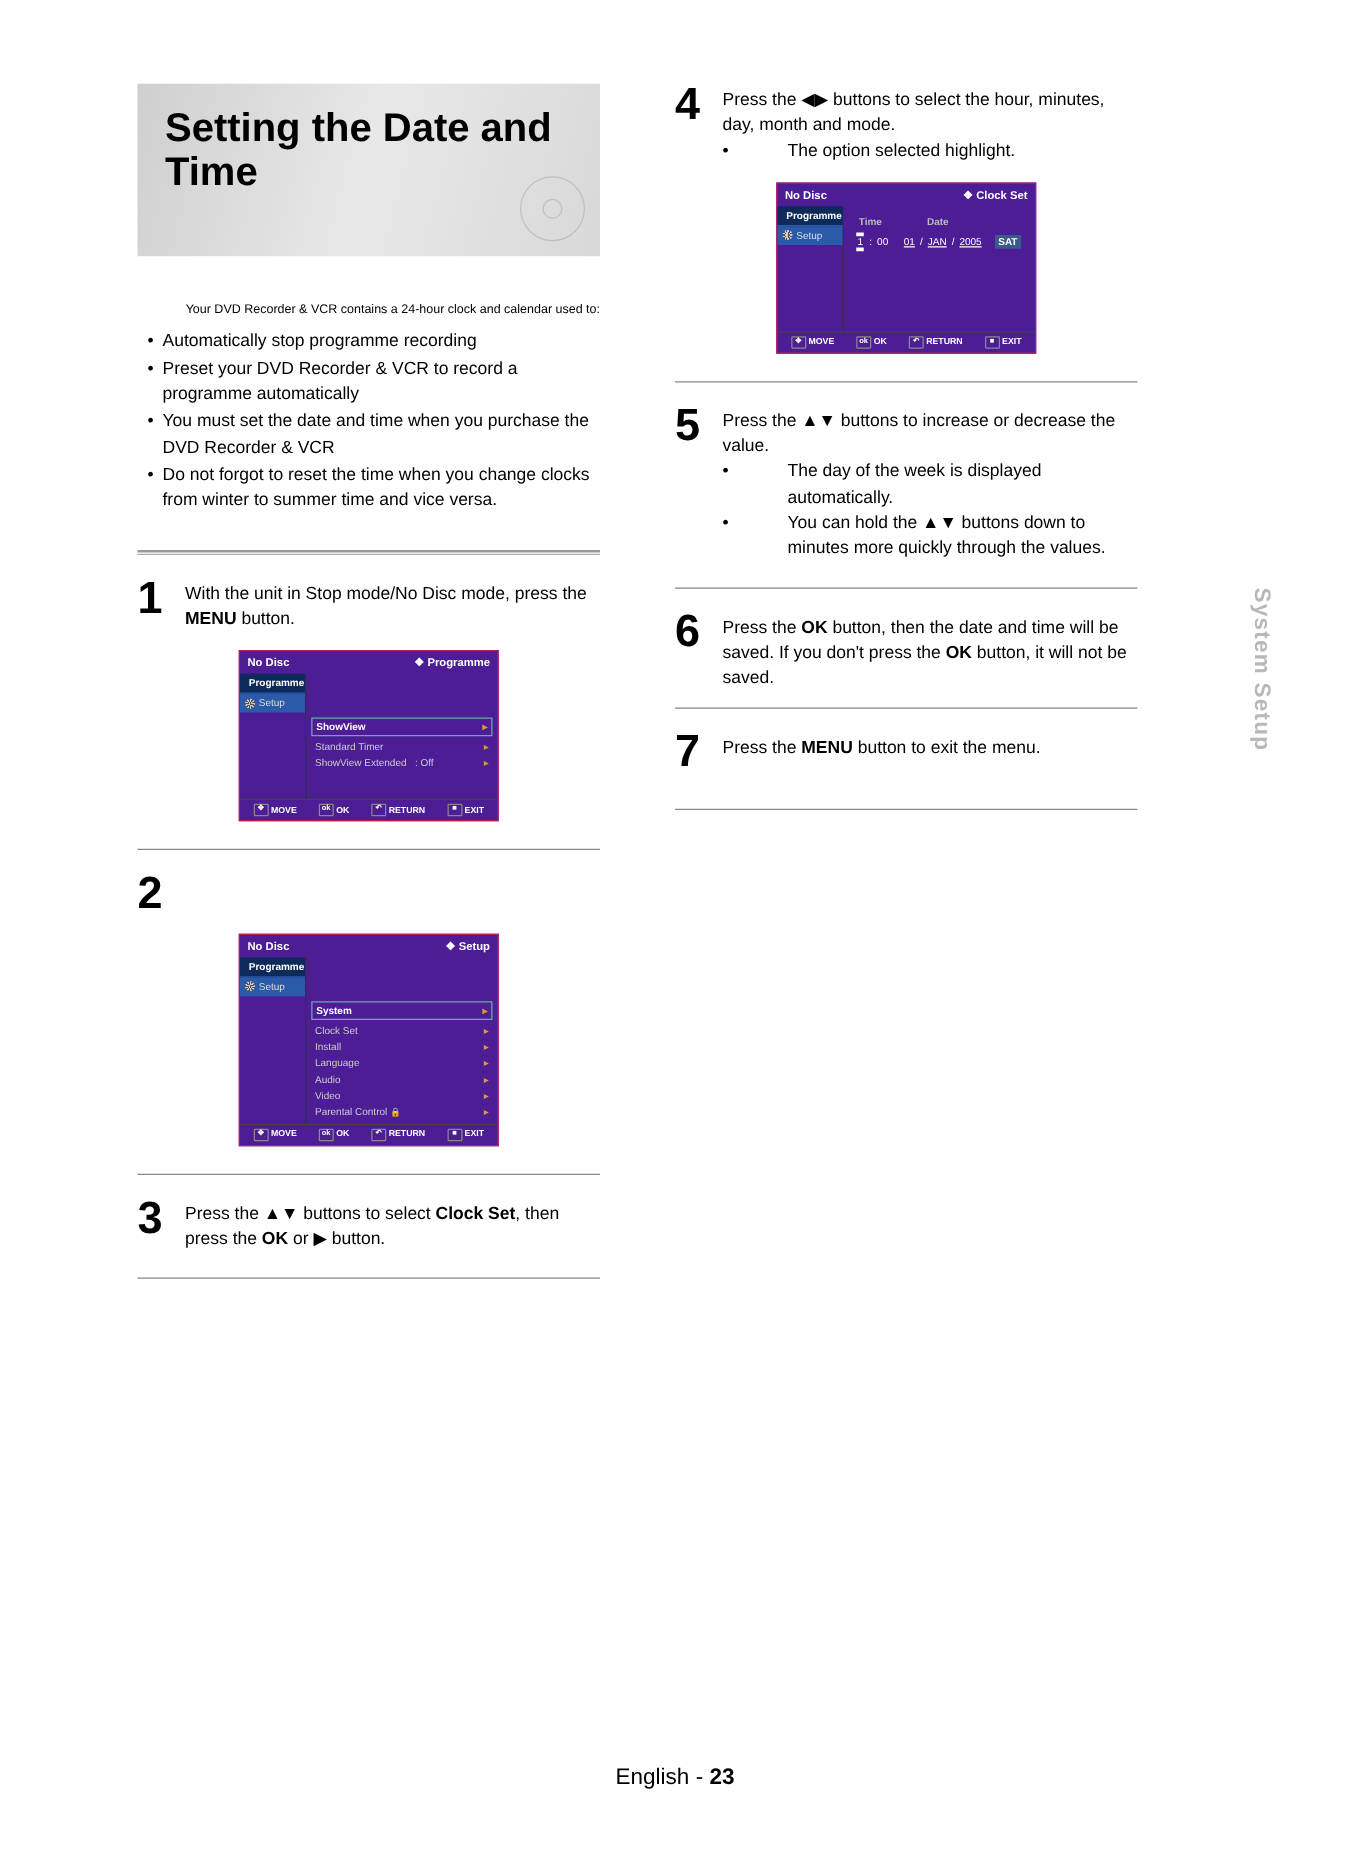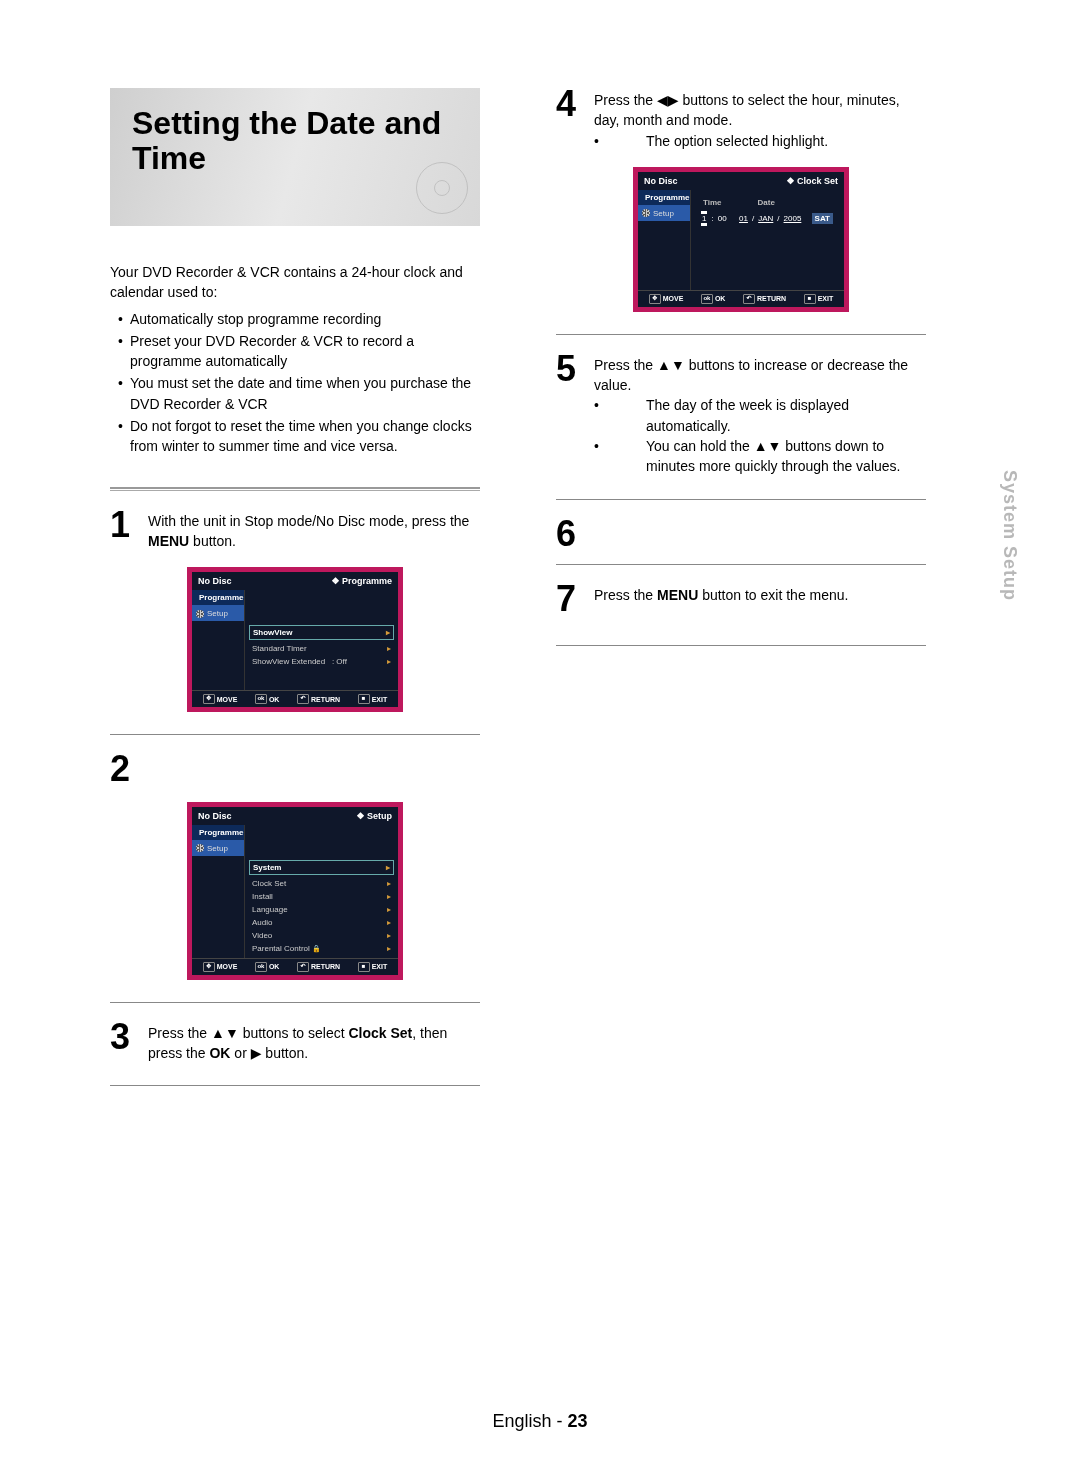--- a/index.html
+++ b/index.html
@@ -5,23 +5,23 @@
   body {
     margin: 0;
     padding: 0;
     font-family: Arial, Helvetica, sans-serif;
     background: #fff;
     width: 1080px;
     height: 1482px;
     position: relative;
   }
   .page {
-    padding: 88px 110px 60px 110px;
-    display: flex;
-    gap: 76px;
+    padding: 67px 110px 60px 110px;
+    display: flex;
+    gap: 60px;
   }
   .col {
     width: 370px;
   }
   .title-box {
     background: linear-gradient(105deg, #cfcfcf 0%, #e8e8e8 50%, #d8d8d8 100%);
     padding: 18px 20px 30px 22px;
     margin-bottom: 36px;
     position: relative;
     height: 90px;
@@ -44,23 +44,24 @@
     display: flex;
     align-items: center;
     justify-content: center;
     opacity: .55;
   }
   .disc-circle::after{
     content:"";
     width:14px;height:14px;border:1px solid #aaa;border-radius:50%;
   }
   .intro {
-    font-size: 14px;
+    font-size: 10px;
     line-height: 1.45;
     margin-bottom: 6px;
+    text-align: right;
   }
   .bullets {
     font-size: 14px;
     line-height: 1.45;
     margin: 0 0 0 8px;
   }
   .bullets .b {
     display: flex;
     margin-bottom: 2px;
   }
@@ -99,24 +100,24 @@
     padding-top: 2px;
   }
   .step .body .sub {
     display: flex;
   }
   .step .body .sub .dot { width: 12px; flex-shrink:0;}
   .step .body .sub .txt { flex:1;margin-left:40px; }
   .menu-box {
     width: 206px;
     margin: 16px auto 6px auto;
-    background: #0f172a;
+    background: #4c1d95;
     color: #fff;
     font-size: 9px;
-    border: 5px solid #be185d;
+    border: 1px solid #be185d;
   }
   .menu-header {
     display: flex;
     justify-content: space-between;
     padding: 4px 6px;
     font-weight: bold;
   }
   .menu-body {
     display: flex;
     min-height: 100px;
@@ -459,20 +460,23 @@
             <span class="dot">•</span>
             <span class="txt">You can hold the ▲▼ buttons down to minutes more quickly through the values.</span>
           </div>
       </div>
     </div>
 
     <div class="step-sep"></div>
 
     <div class="step">
       <div class="num">6</div>
+      <div class="body">
+        <span>Press the </span><span class="bold">OK</span><span> button, then the date and time will be saved. If you don't press the </span><span class="bold">OK</span><span> button, it will not be saved.</span>
+      </div>
     </div>
 
     <div class="step-sep" style="margin-top:14px;"></div>
 
     <div class="step">
       <div class="num">7</div>
       <div class="body">
         <span>Press the </span><span class="bold">MENU</span><span> button to exit the menu.</span>
       </div>
     </div>

